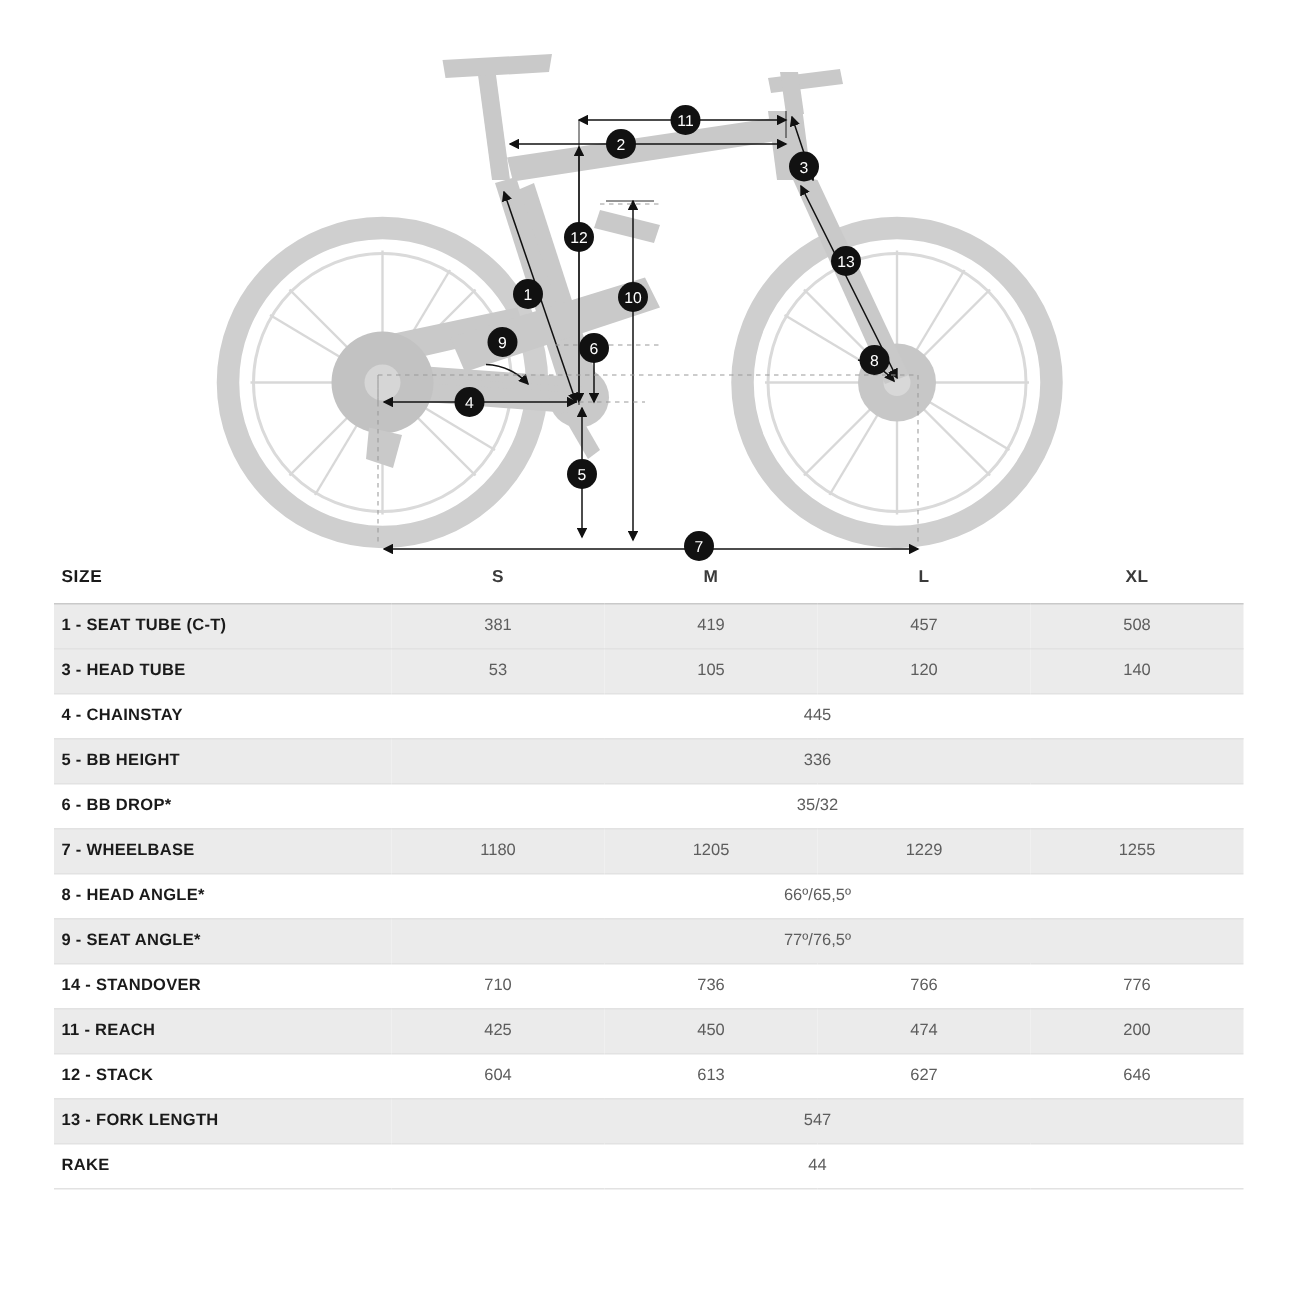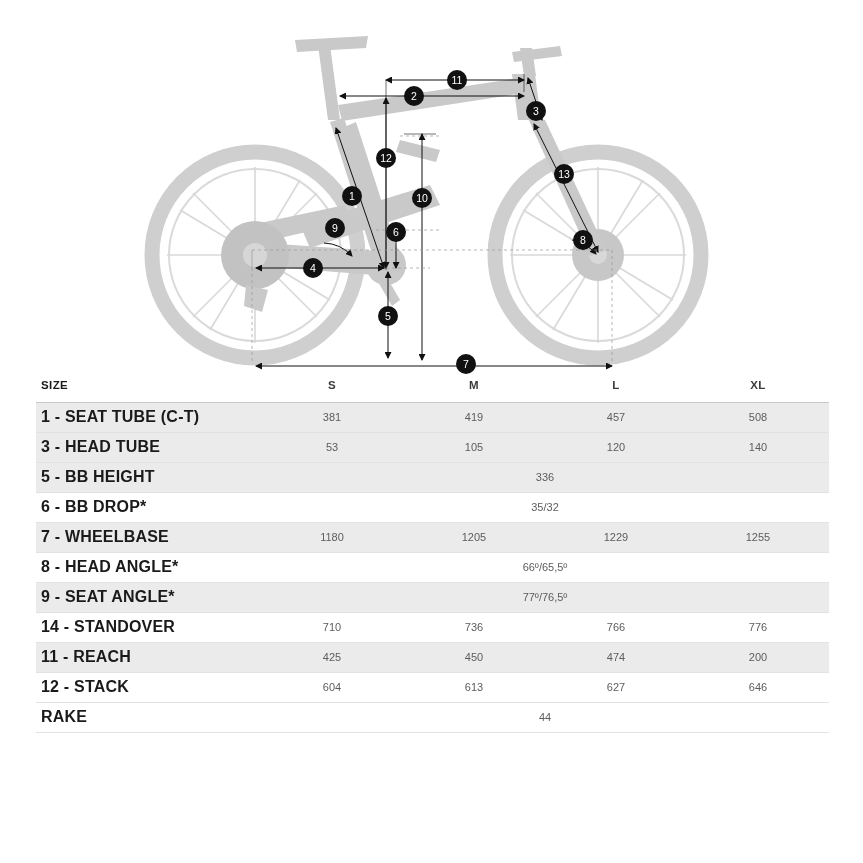--- a/index.html
+++ b/index.html
@@ -51,21 +51,21 @@
   }
   #geo-table thead th.sz {
     text-align: center;
     color: #3b3b3b;
   }
   #geo-table tbody td.lbl {
     text-align: left;
     padding-left: 5px;
     font-weight: bold;
     color: #1a1a1a;
-    font-size: 16px;
+    font-size: 11px;
     letter-spacing: 0.2px;
   }
   #geo-table tbody td.val {
     text-align: center;
     color: #5d5d5d;
     font-size: 11px;
   }
   #geo-table tbody tr.alt td {
     background: #ebebeb;
   }
@@ -289,20 +289,24 @@
 
 
       <tr class="alt">
         <td class="lbl">3 - HEAD TUBE</td>
         <td class="val">53</td>
         <td class="val">105</td>
         <td class="val">120</td>
         <td class="val">140</td>
       </tr>
 
+      <tr>
+        <td class="lbl">4 - CHAINSTAY</td>
+        <td class="val" colspan="4">445</td>
+      </tr>
 
       <tr class="alt">
         <td class="lbl">5 - BB HEIGHT</td>
         <td class="val" colspan="4">336</td>
       </tr>
 
       <tr>
         <td class="lbl">6 - BB DROP*</td>
         <td class="val" colspan="4">35/32</td>
       </tr>
@@ -342,20 +346,24 @@
       </tr>
 
       <tr>
         <td class="lbl">12 - STACK</td>
         <td class="val">604</td>
         <td class="val">613</td>
         <td class="val">627</td>
         <td class="val">646</td>
       </tr>
 
+      <tr class="alt">
+        <td class="lbl">13 - FORK LENGTH</td>
+        <td class="val" colspan="4">547</td>
+      </tr>
 
       <tr>
         <td class="lbl">RAKE</td>
         <td class="val" colspan="4">44</td>
       </tr>
 
     </tbody>
   </table>
 
 </div>

